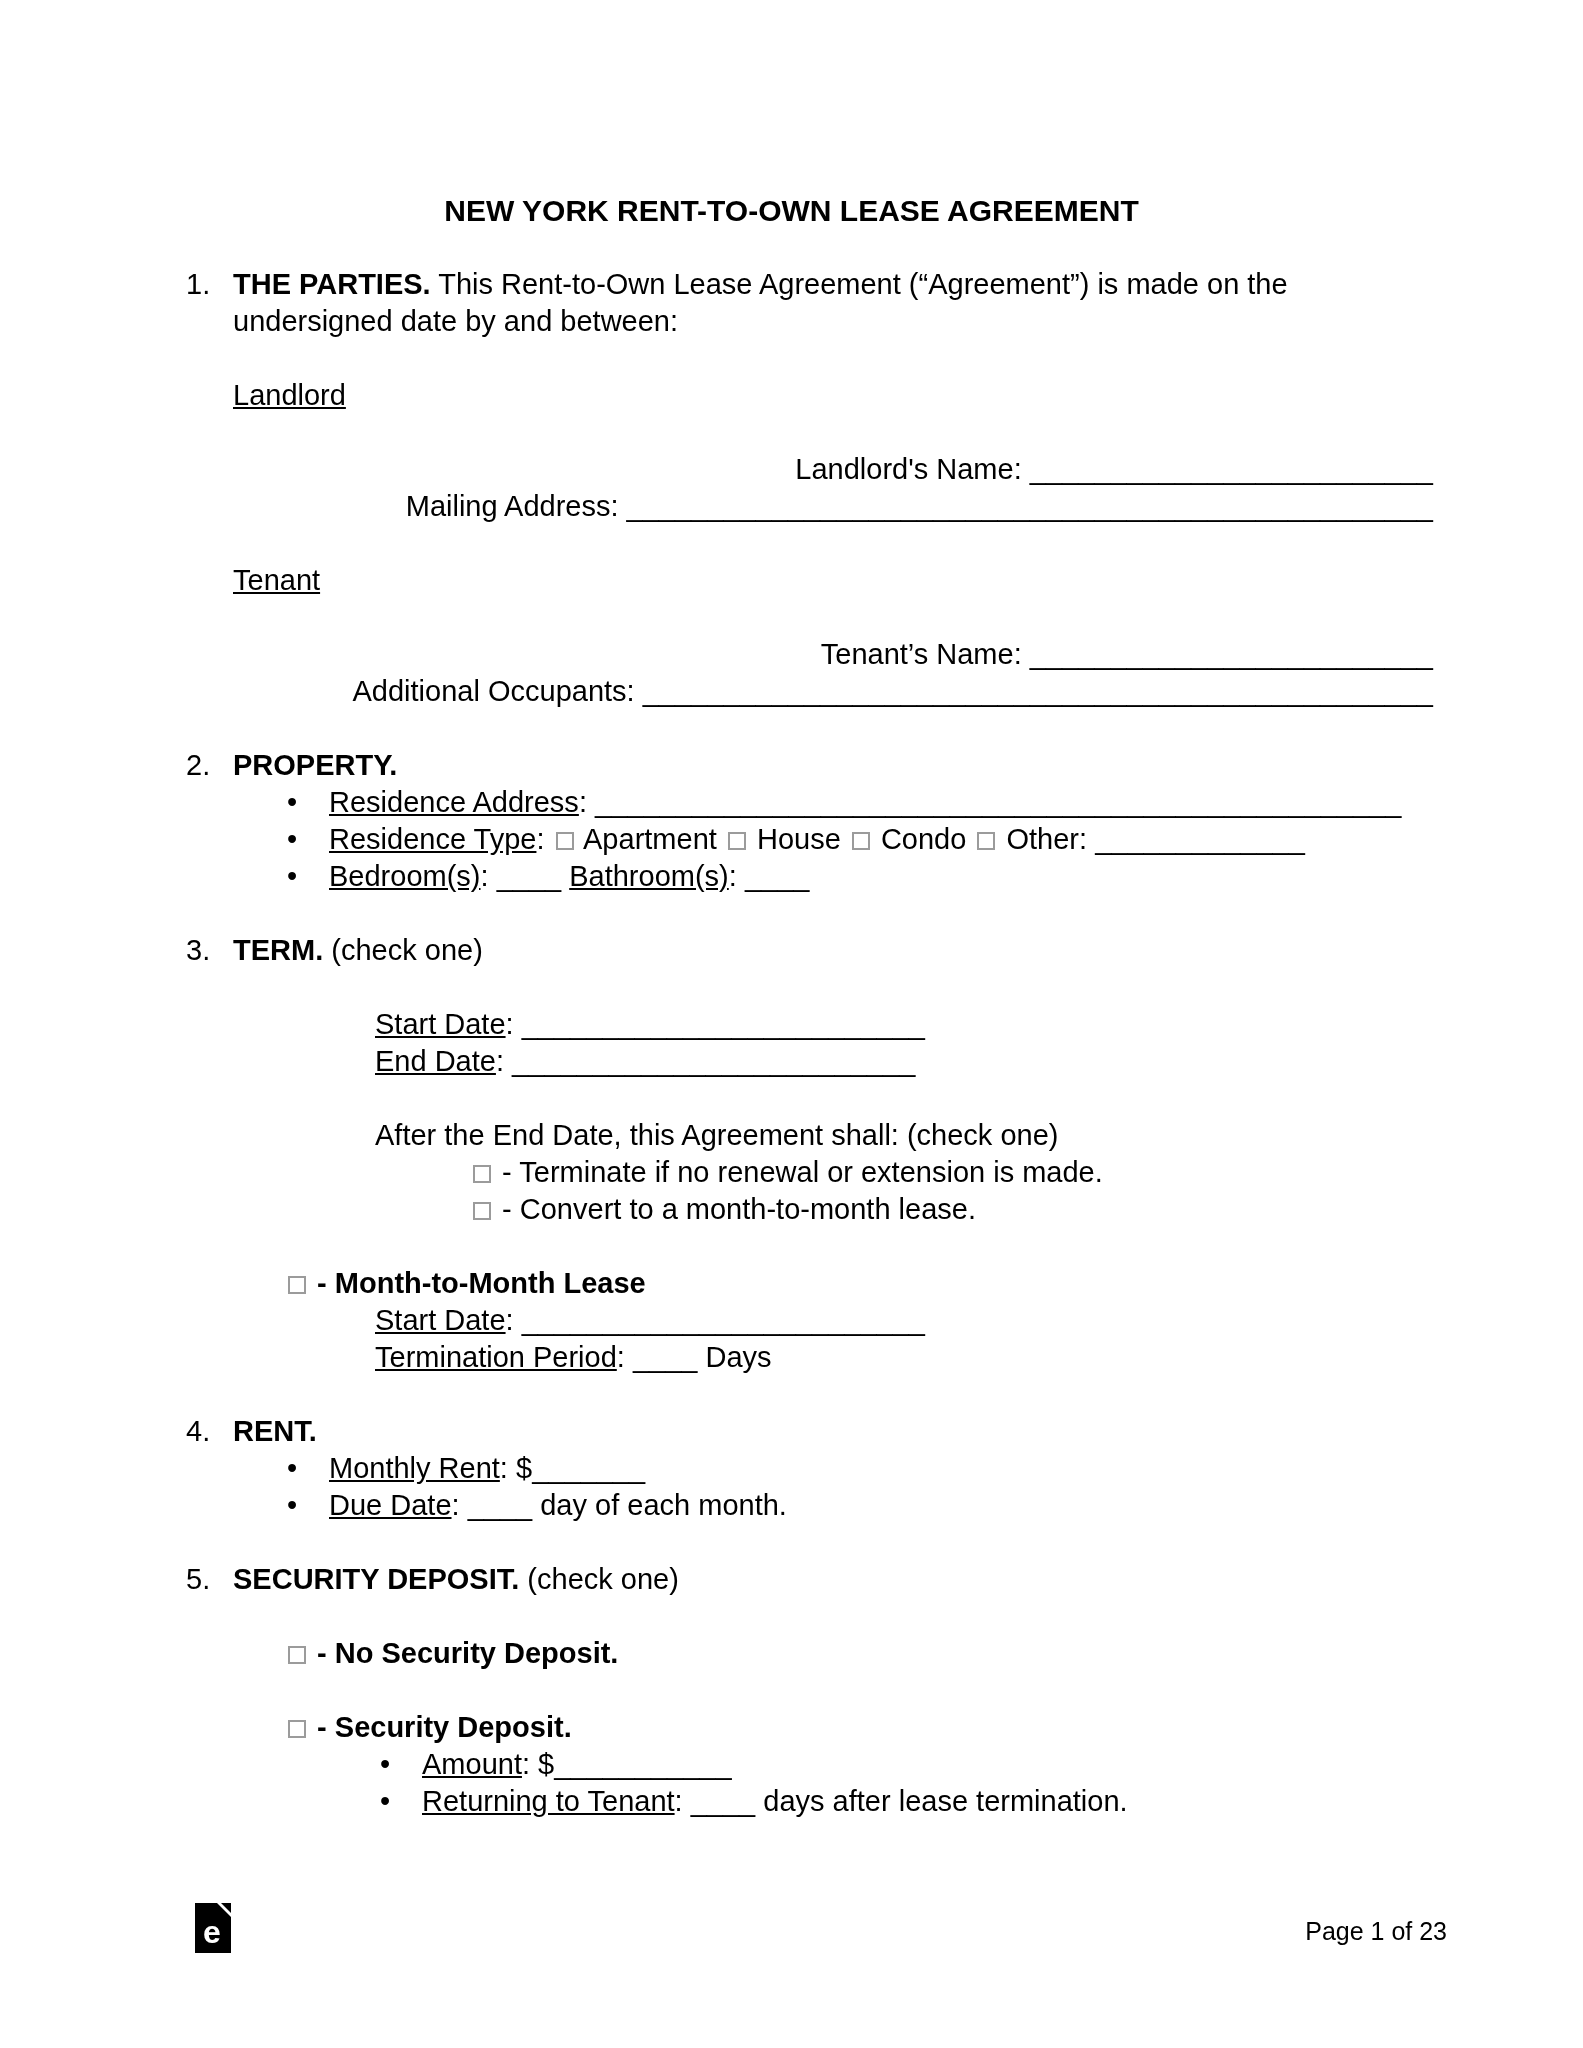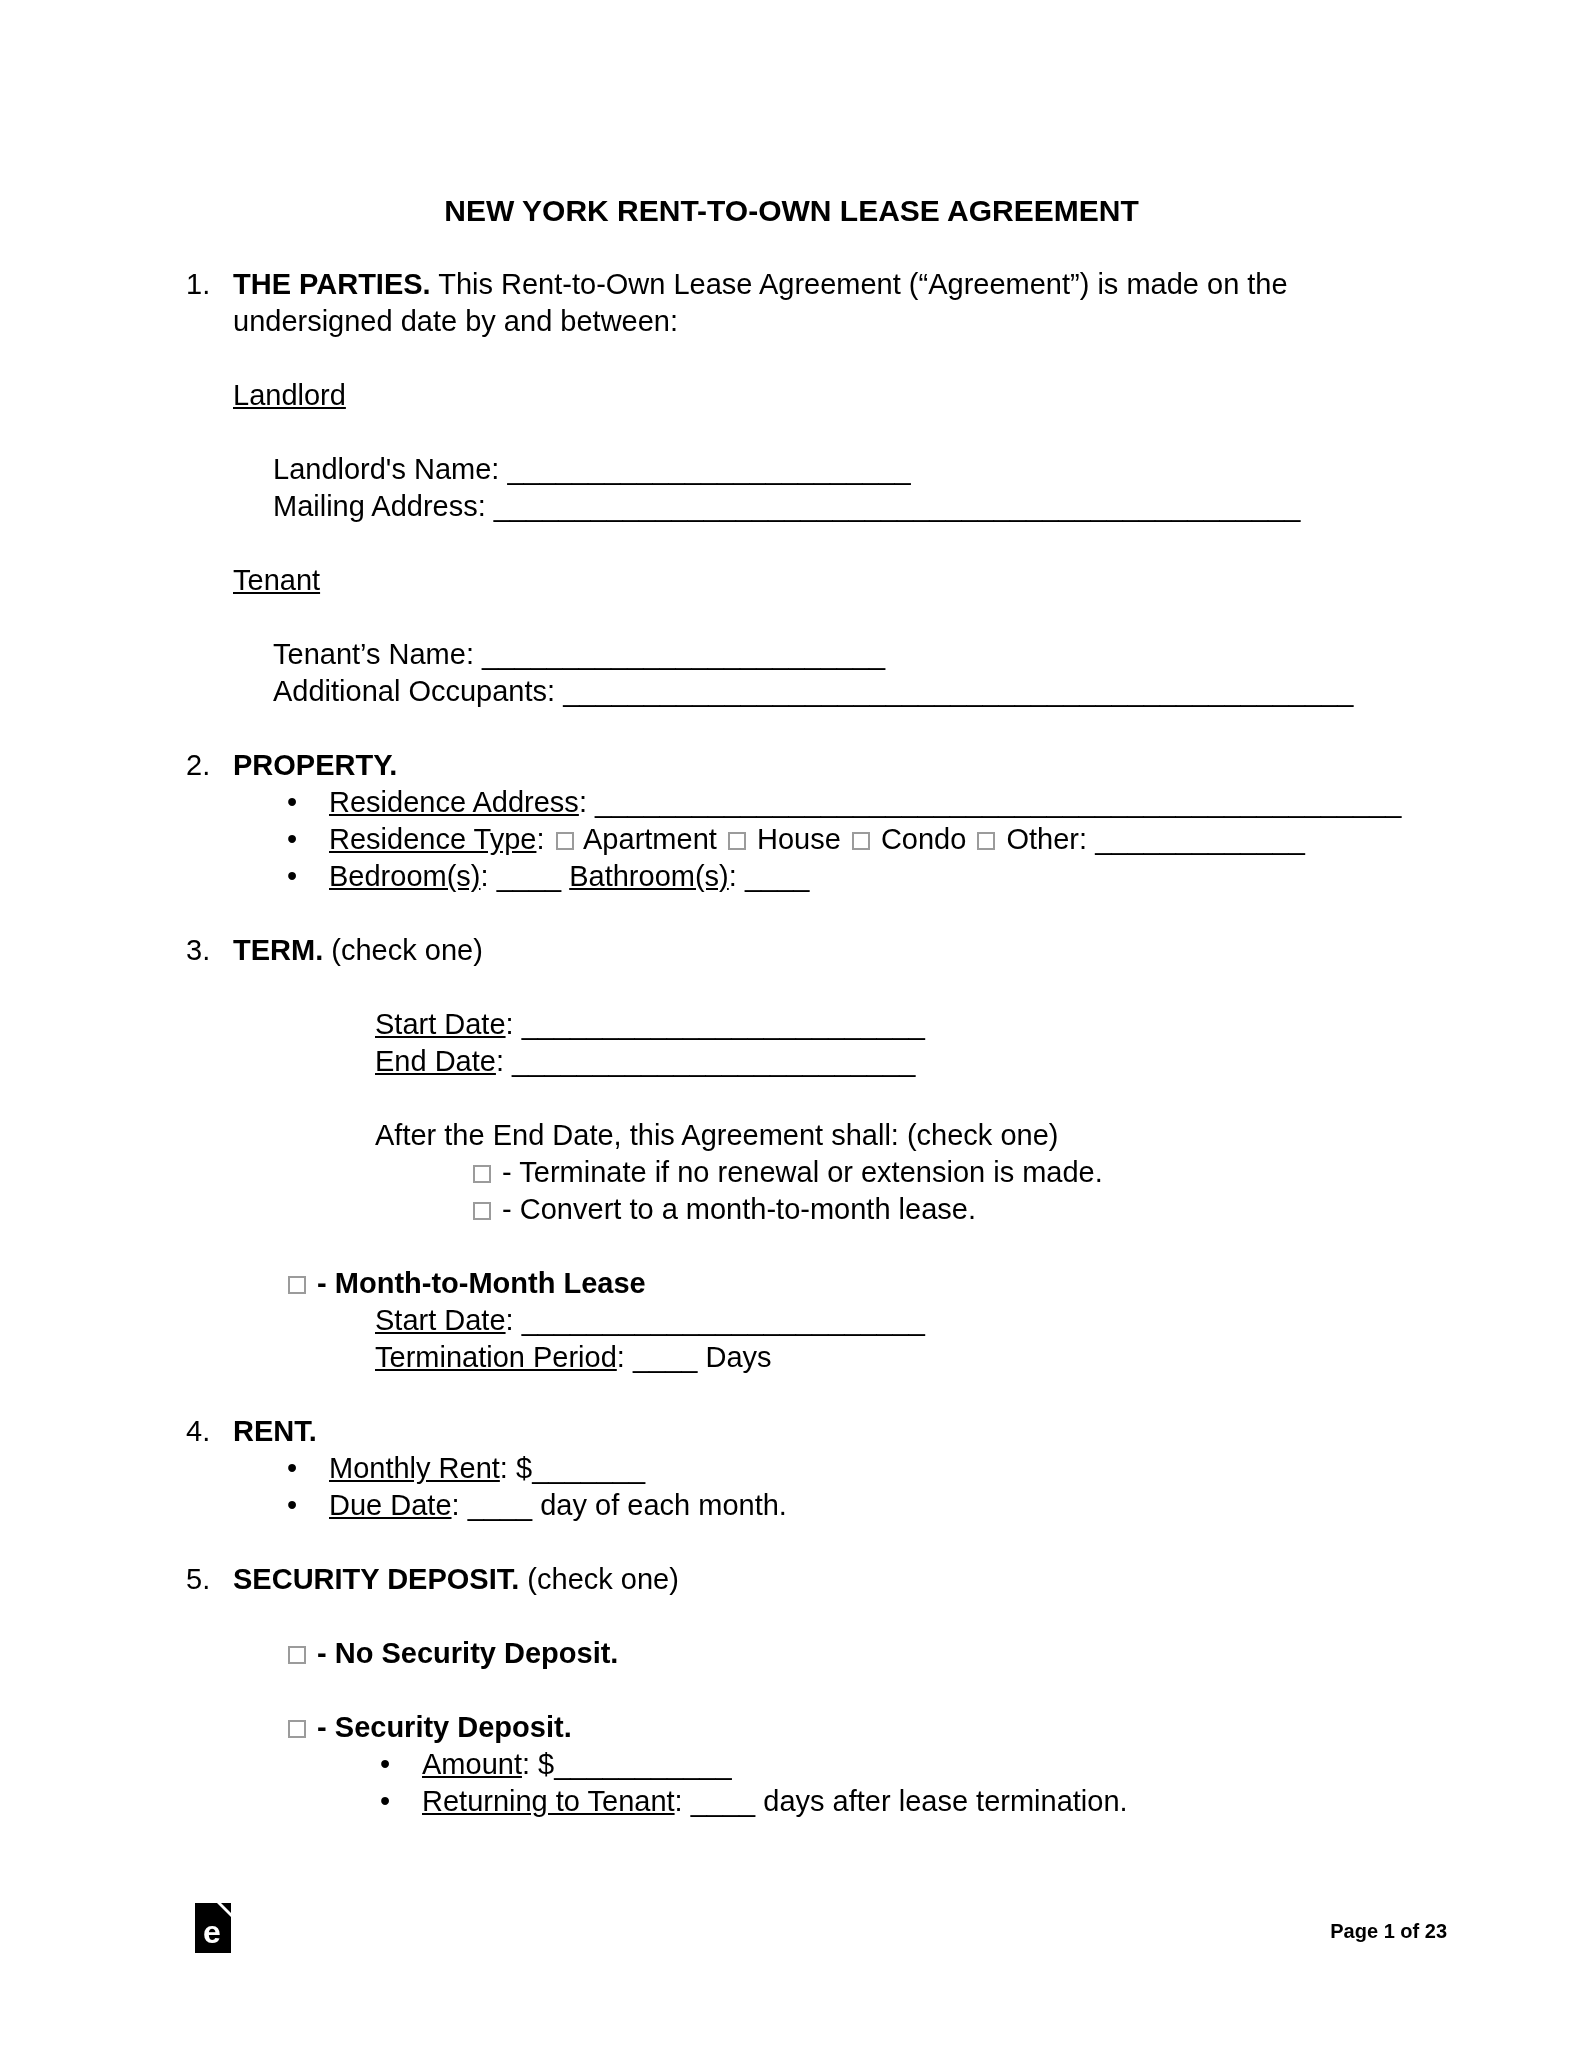--- a/index.html
+++ b/index.html
@@ -9,33 +9,33 @@
     overflow:hidden;
   }
   .title{margin:186px 0 30px 0;text-align:center;font-weight:bold;font-size:30px;line-height:50px;}
   .content{padding:0 150px 0 186px;}
   .sec-row{display:flex;}
   .sec-num{flex:0 0 47px;}
   .sec-body{flex:1;min-width:0;}
   .b{font-weight:bold;}
   .u{text-decoration:underline;}
   .sp{height:37px;}
-  .ind1{margin-left:40px;}
+  .ind1{margin-left:40px;text-align:right;}
   .indcb{margin-left:52px;}
   .inddate{margin-left:142px;}
   .indcb2{margin-left:237px;}
   .bul{display:flex;margin-left:52px;}
   .bul2{display:flex;margin-left:145px;}
   .bmark{flex:0 0 42px;padding-left:2px;}
   .btext{flex:1;min-width:0;}
   .cb{display:inline-block;width:14px;height:14px;border:2px solid #9b9b9b;background:#fff;vertical-align:-1px;margin:0 3px;}
   .blank{white-space:nowrap;}
   .logo{position:absolute;left:195px;top:1903px;}
   .logo text{fill:#fff;font-family:"Liberation Sans","DejaVu Sans",sans-serif;font-weight:bold;font-size:32px;}
-  .pagenum{position:absolute;right:136px;top:1916px;font-size:20px;line-height:30px;font-weight:bold;}
+  .pagenum{position:absolute;right:136px;top:1916px;font-size:25px;line-height:30px;}
 </style>
 </head>
 <body>
 
 <div class="page">
 
   <h1 class="title">NEW YORK RENT-TO-OWN LEASE AGREEMENT</h1>
 
   <div class="content">
 

